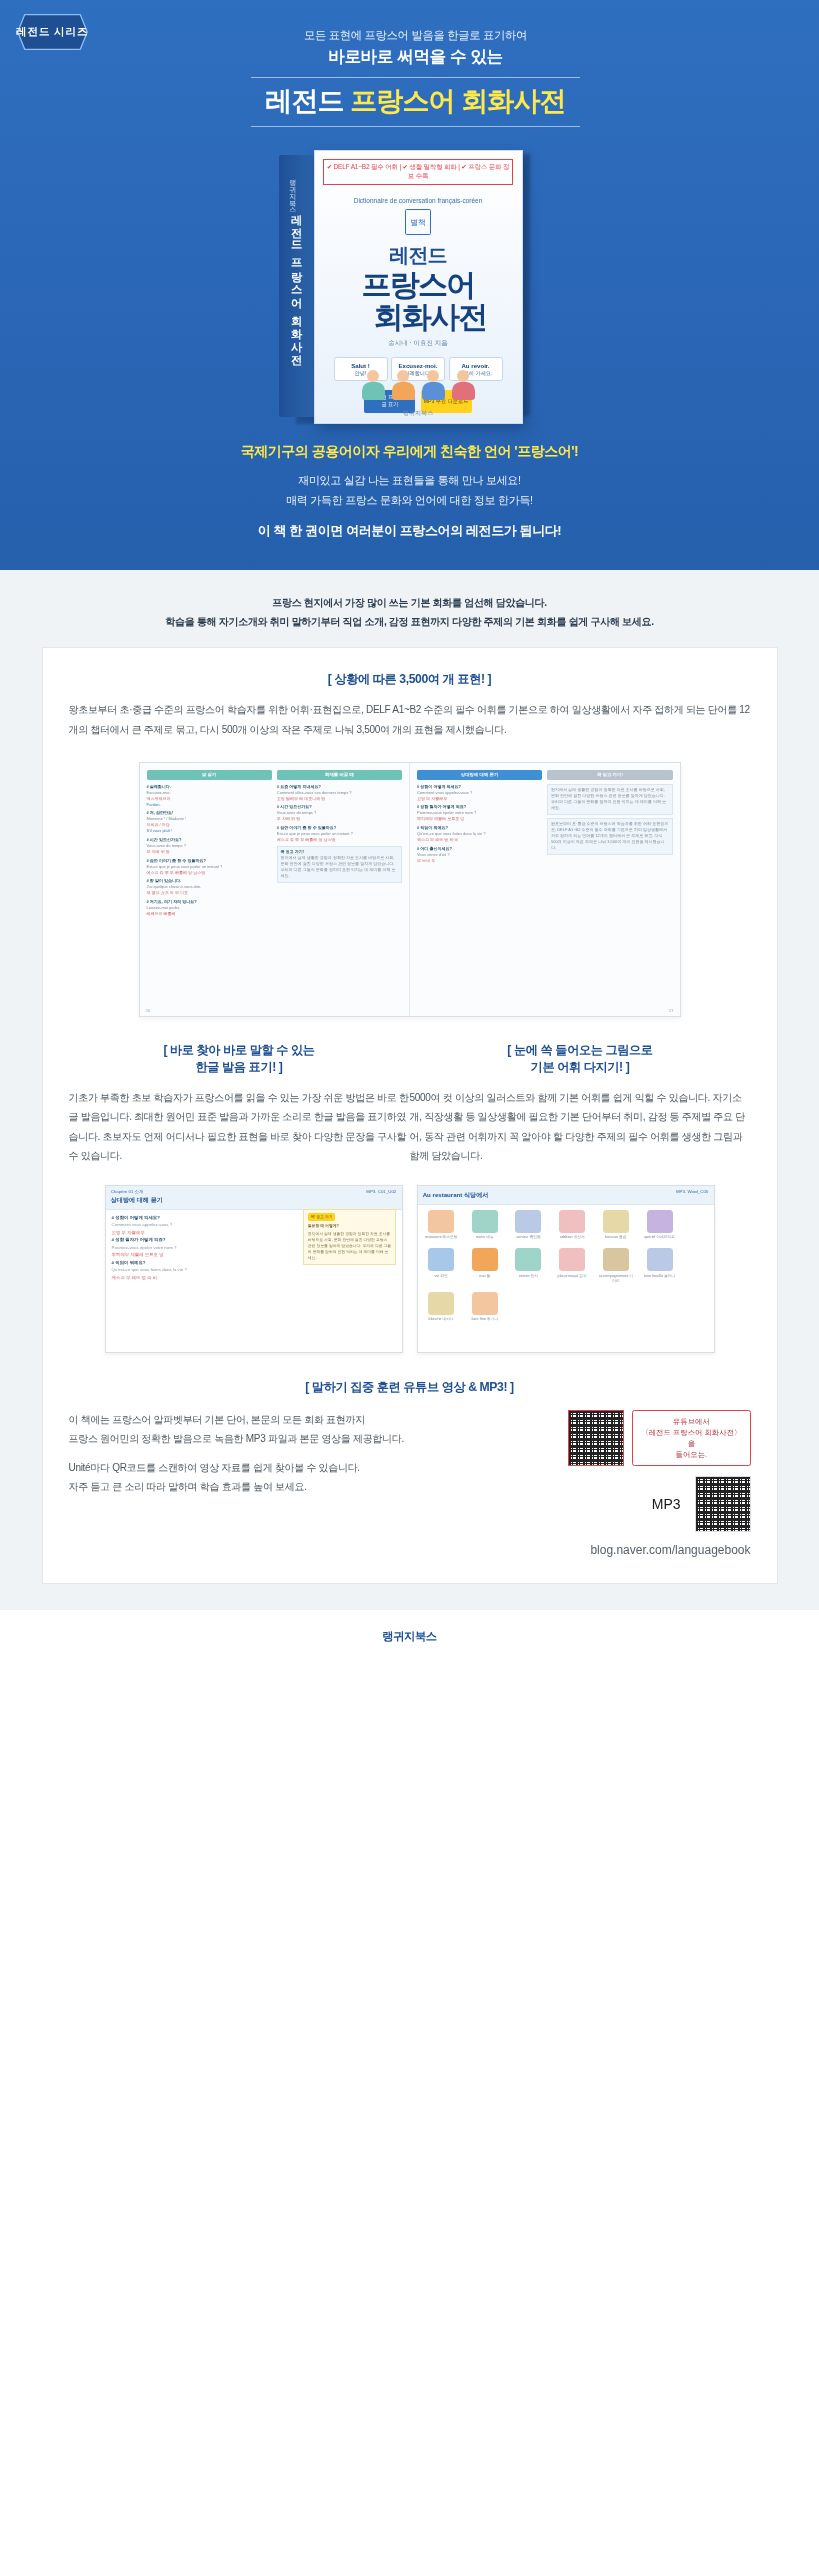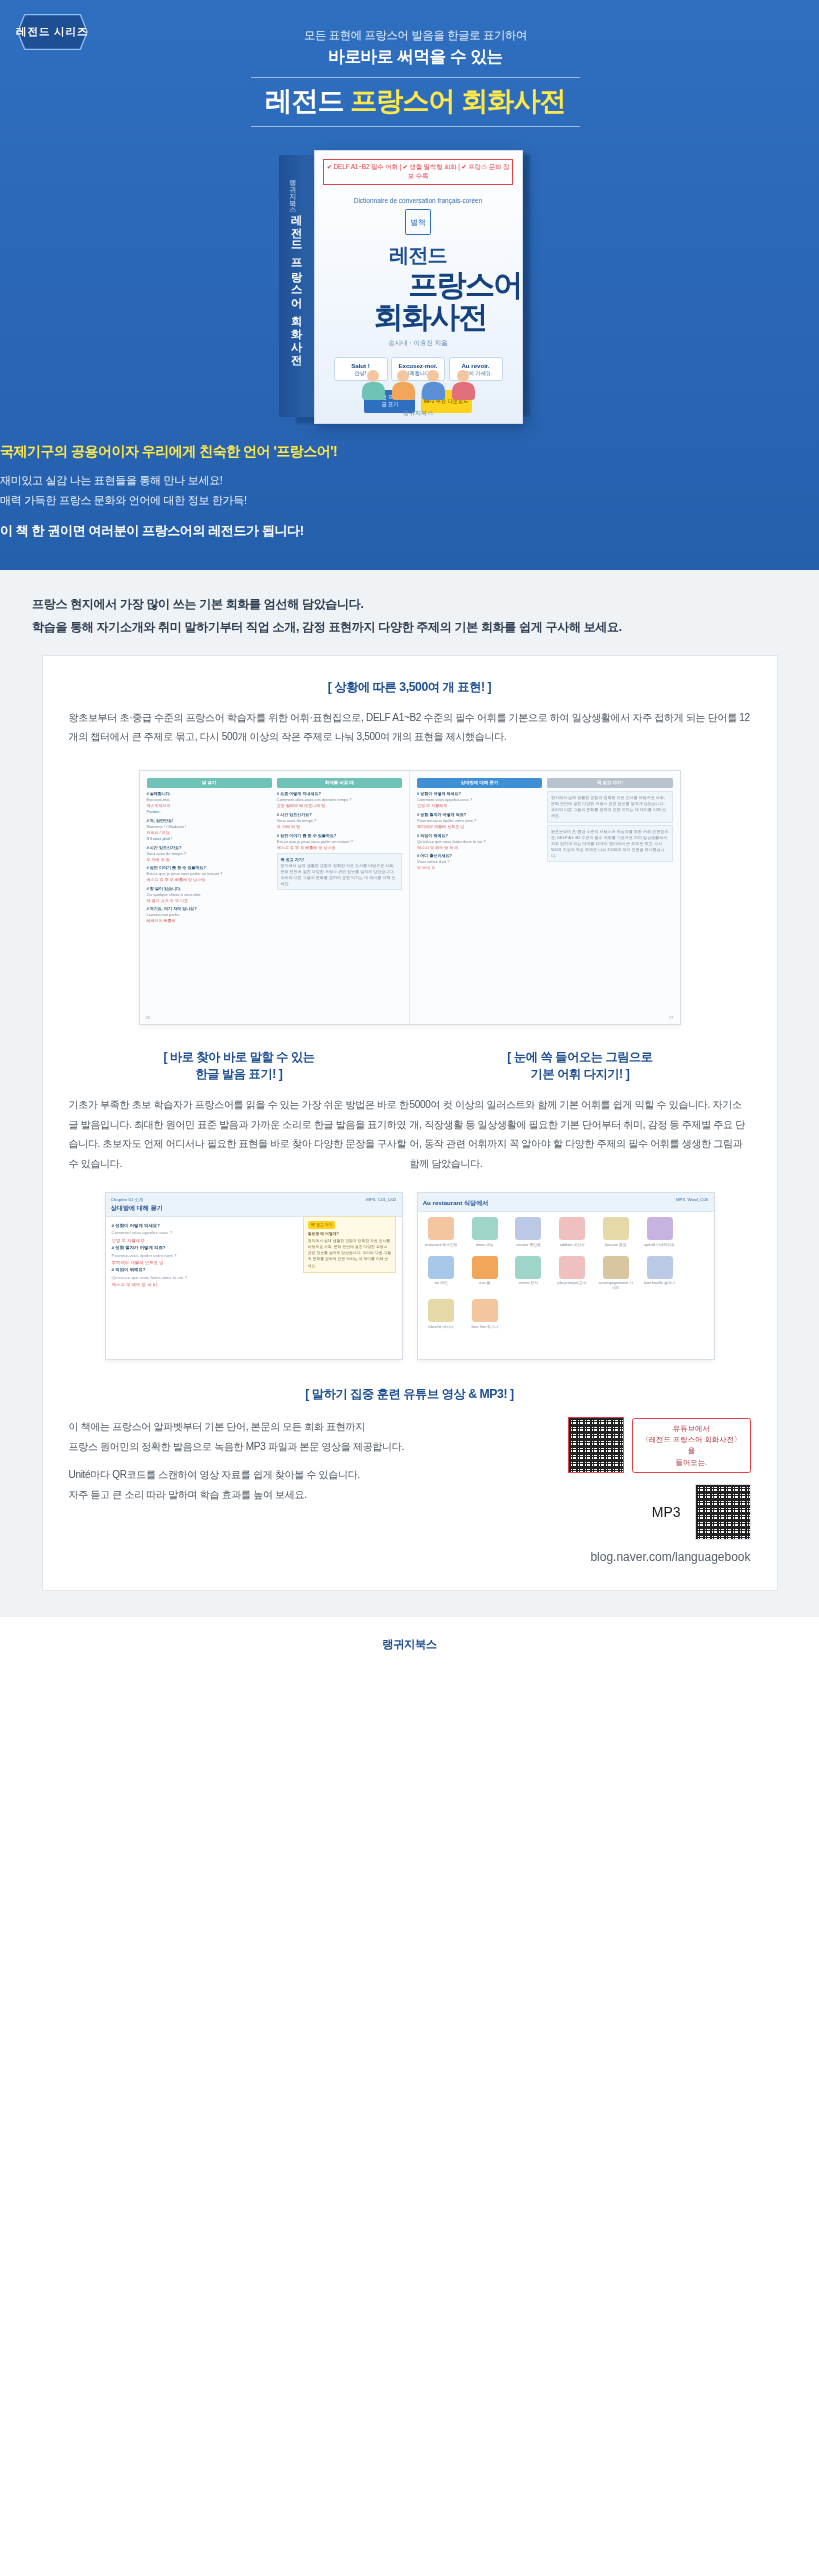--- a/index.html
+++ b/index.html
@@ -120,21 +120,21 @@
   }
   .cv-sub{
     margin-top:12.2px;text-align:center;color:#3a6fb0;font-size:6.5px;
   }
   .cv-badge{
     margin:5.2px auto 0 auto;width:24.4px;height:24.4px;
     border:0.9px solid #2f6fbf;color:#2f6fbf;border-radius:1.7px;
     display:flex;align-items:center;justify-content:center;font-size:7.8px;
   }
   .cv-t1{margin-top:7px;text-align:center;font-size:20px;font-weight:bold;color:#1d4f92;letter-spacing:-0.9px;}
-  .cv-t2{text-align:right;font-size:30px;font-weight:bold;color:#14427f;letter-spacing:-1.7px;line-height:1.05;}
+  .cv-t2{text-align:center;font-size:30px;font-weight:bold;color:#14427f;letter-spacing:-1.7px;line-height:1.05;}
   .cv-t3{text-align:center;font-size:30px;font-weight:bold;color:#14427f;letter-spacing:-1.7px;line-height:1.05;padding-left:24px;}
   .cv-author{text-align:center;font-size:6.5px;color:#5b7fa8;margin-top:7px;}
   .cv-chips{display:flex;justify-content:center;gap:3.5px;margin-top:8.7px;}
   .cv-chip{
     background:#fff;border:0.9px solid #c6d7ea;border-radius:2.6px;
     font-size:5.2px;color:#2a5c99;padding:2.6px 3.5px;text-align:center;width:45px;line-height:1.5;
   }
   .cv-chip b{display:block;font-size:6.1px;color:#14427f;}
   .cv-badges2{display:flex;justify-content:center;gap:5.2px;margin-top:8.7px;}
   .cv-sq{
@@ -148,30 +148,30 @@
   }
   .ppl{width:23px;height:30px;position:relative;}
   .ppl i{position:absolute;left:5.2px;top:0;width:12.2px;height:12.2px;border-radius:50%;background:#f3c6a0;display:block;}
   .ppl u{position:absolute;left:0;bottom:0;width:23px;height:17.4px;border-radius:8.7px 8.7px 3.5px 3.5px;display:block;}
   .cv-brand{
     position:absolute;left:0;right:0;bottom:5.2px;text-align:center;font-size:6.1px;color:#6b8aaa;
   }
 
   
   .hero-copy{
-    text-align:left;color:#ffffff;margin-top:8.7px;
+    text-align:center;color:#ffffff;margin-top:8.7px;
   }
   .hc-1{font-size:14px;font-weight:bold;color:#ffe94a;letter-spacing:-0.5px;}
   .hc-2{font-size:11px;line-height:1.85;color:#eef5ff;margin-top:8.7px;letter-spacing:-0.3px;}
   .hc-3{font-size:13px;font-weight:bold;color:#ffffff;margin-top:12.2px;letter-spacing:-0.4px;}
 
   
   .body-wrap{background:#f0f3f6;padding:23px 0 26px 0;}
   .intro{
-    text-align:left;font-size:12px;line-height:1.9;color:#2c3e50;
+    text-align:center;font-size:10px;line-height:1.9;color:#2c3e50;
     letter-spacing:-0.3px;font-weight:bold;
     padding:0 32px;
   }
   .panel{
     width:736px;margin:15.7px auto 0 auto;background:#ffffff;
     border:0.9px solid #e3e7ec;
     padding:23px 26px 26px 26px;
     box-sizing:border-box;
   }
   .two-col{display:flex;}

